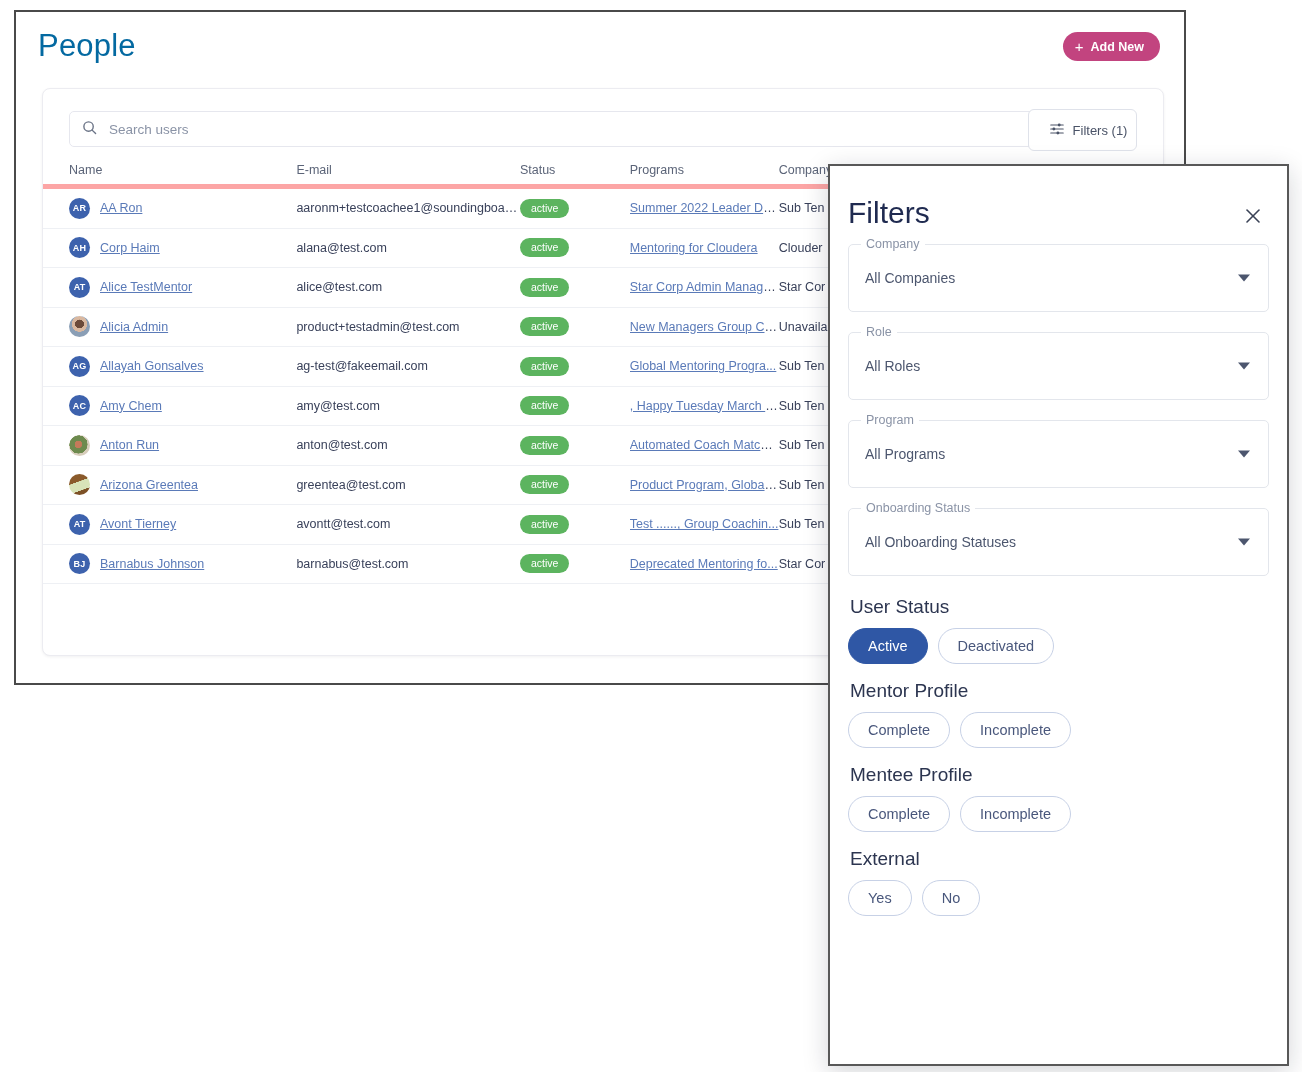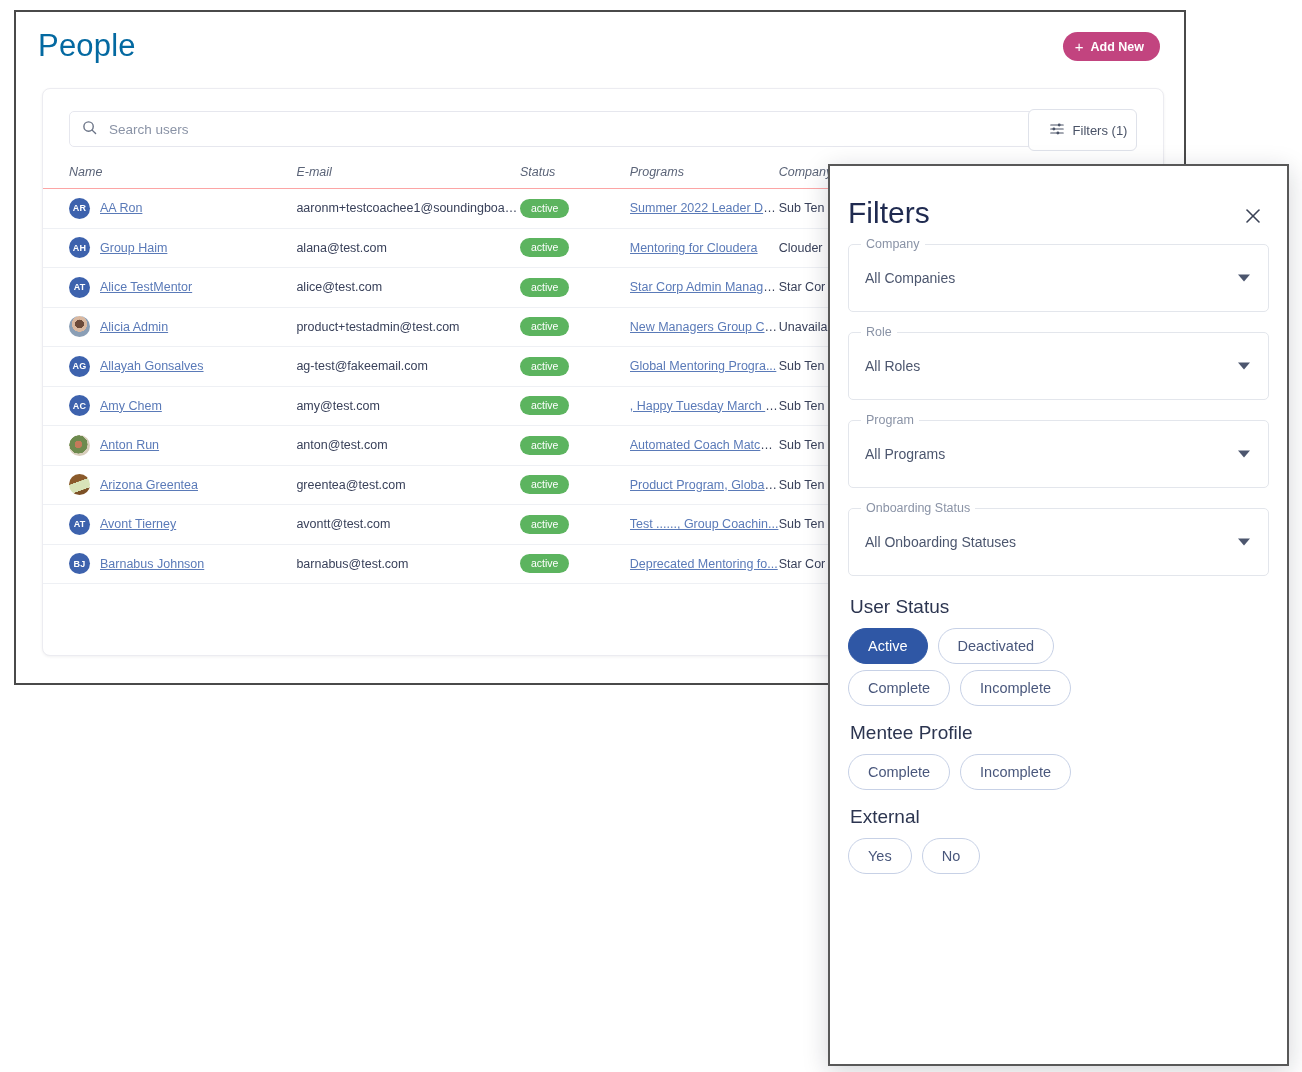--- a/index.html
+++ b/index.html
@@ -153,22 +153,21 @@
   .trow {
     display: flex;
     align-items: center;
     height: 39.5px;
     border-bottom: 1px solid #eef0f4;
     padding: 0 0 0 26px;
     box-sizing: border-box;
   }
   .thead {
     height: 34px;
-    border-bottom: 1px solid #fca5a5;
-    font-style: italic;
+    border-bottom: 5px solid #fca5a5;
   }
   .thead .cell {
     font-size: 12.5px;
     color: #5b6478;
   }
   .cell {
     font-size: 12.5px;
     color: #39415a;
     white-space: nowrap;
     overflow: hidden;
@@ -381,21 +380,21 @@
               <div class="cell c-email sep">aaronm+testcoachee1@soundingboardi...</div>
               <div class="cell c-status sep"><span class="pill-active">active</span></div>
               <div class="cell c-prog sep"><a class="prog-link" href="#">Summer 2022 Leader De...</a></div>
               <div class="cell c-comp sep">Sub Ten</div>
               <div class="cell c-ext sep"></div>
               <div class="cell c-onb sep"></div>
             </div>
             <div class="trow">
               <div class="cell c-name">
                 <span class="avatar">AH</span>
-                <a class="name-link" href="#">Group Haim</a>
+                <a class="name-link" href="#">Corp Haim</a>
               </div>
               <div class="cell c-email sep">alana@test.com</div>
               <div class="cell c-status sep"><span class="pill-active">active</span></div>
               <div class="cell c-prog sep"><a class="prog-link" href="#">Mentoring for Cloudera</a></div>
               <div class="cell c-comp sep">Clouder</div>
               <div class="cell c-ext sep"></div>
               <div class="cell c-onb sep"></div>
             </div>
             <div class="trow">
               <div class="cell c-name">
@@ -529,20 +528,21 @@
             <span class="fvalue">All Onboarding Statuses</span>
             <span class="caret"></span>
           </div>
         </div>
       <div id="fp-chips">
           <div class="chip-group-title">User Status</div>
           <div class="chips">
             <button class="chip selected">Active</button>
             <button class="chip">Deactivated</button>
           </div>
+          <div class="chip-group-title">Mentor Profile</div>
           <div class="chips">
             <button class="chip">Complete</button>
             <button class="chip">Incomplete</button>
           </div>
           <div class="chip-group-title">Mentee Profile</div>
           <div class="chips">
             <button class="chip">Complete</button>
             <button class="chip">Incomplete</button>
           </div>
           <div class="chip-group-title">External</div>

